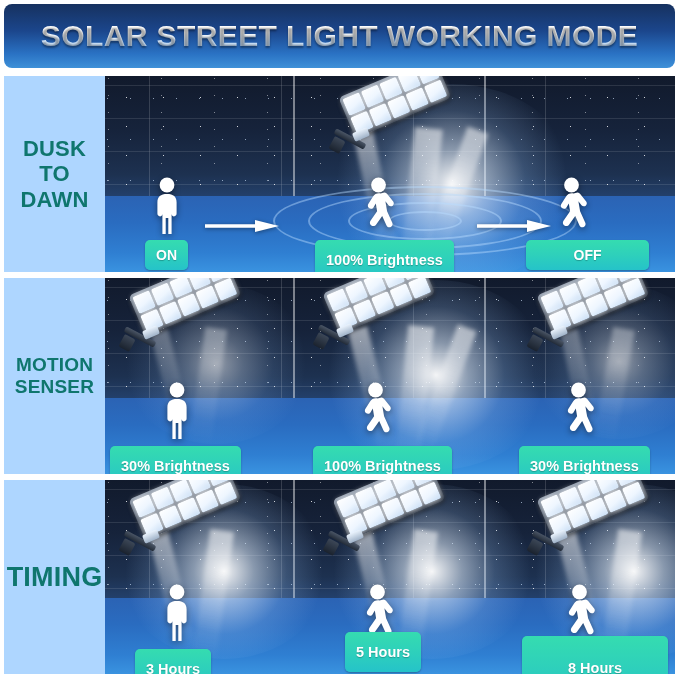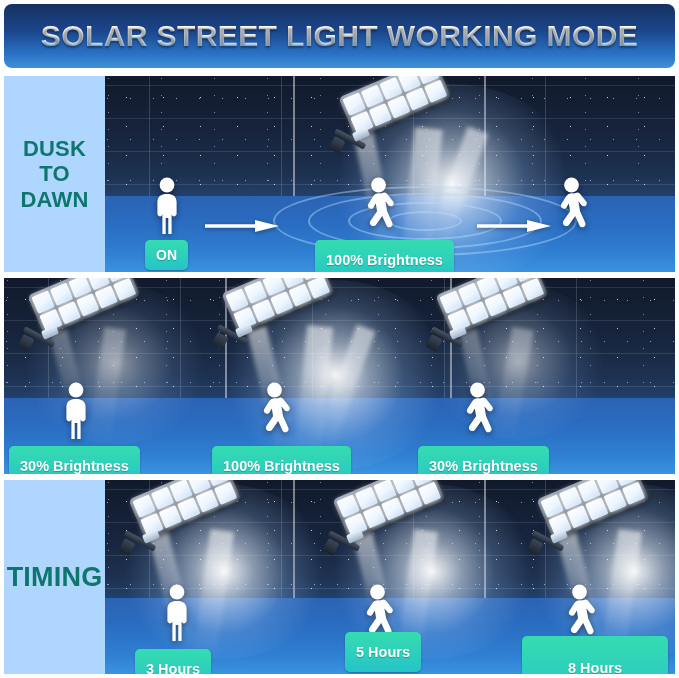--- a/index.html
+++ b/index.html
@@ -214,24 +214,29 @@
         </svg>
       </div>
       <div class="arrow" style="left:372px;top:143px;">
         <svg viewBox="0 0 74 14" xmlns="http://www.w3.org/2000/svg">
           <path d="M0 5.2h50V1l24 6-24 6V8.8H0z" fill="#ffffff"></path>
         </svg>
       </div>
 
       <div class="badge" style="left:40px;top:164px;">ON</div>
       <div class="badge wide" style="left:210px;top:164px;">100% Brightness</div>
+      <div class="badge" style="left:421px;top:164px;width:123px;padding:0;">OFF</div>
     </div>
   </div>
 
   <div class="row" id="row1">
+    <div class="label-col">
+      <div class="label-text">MOTION
+SENSER</div>
+    </div>
     <div class="scene">
       <div class="sky"></div>
       <div class="stars"></div>
       <div class="grid"></div>
       <div class="ground"></div>
       <div class="panel-div" style="left:33%"></div>
       <div class="panel-div" style="left:66.5%"></div>
 
       <div class="glow" style="left:16px;top:6px;width:190px;height:160px;opacity:.55;"></div>
       <div class="beam" style="left:58px;top:50px;width:18px;height:110px;transform:rotate(-14deg);opacity:.6;"></div>

